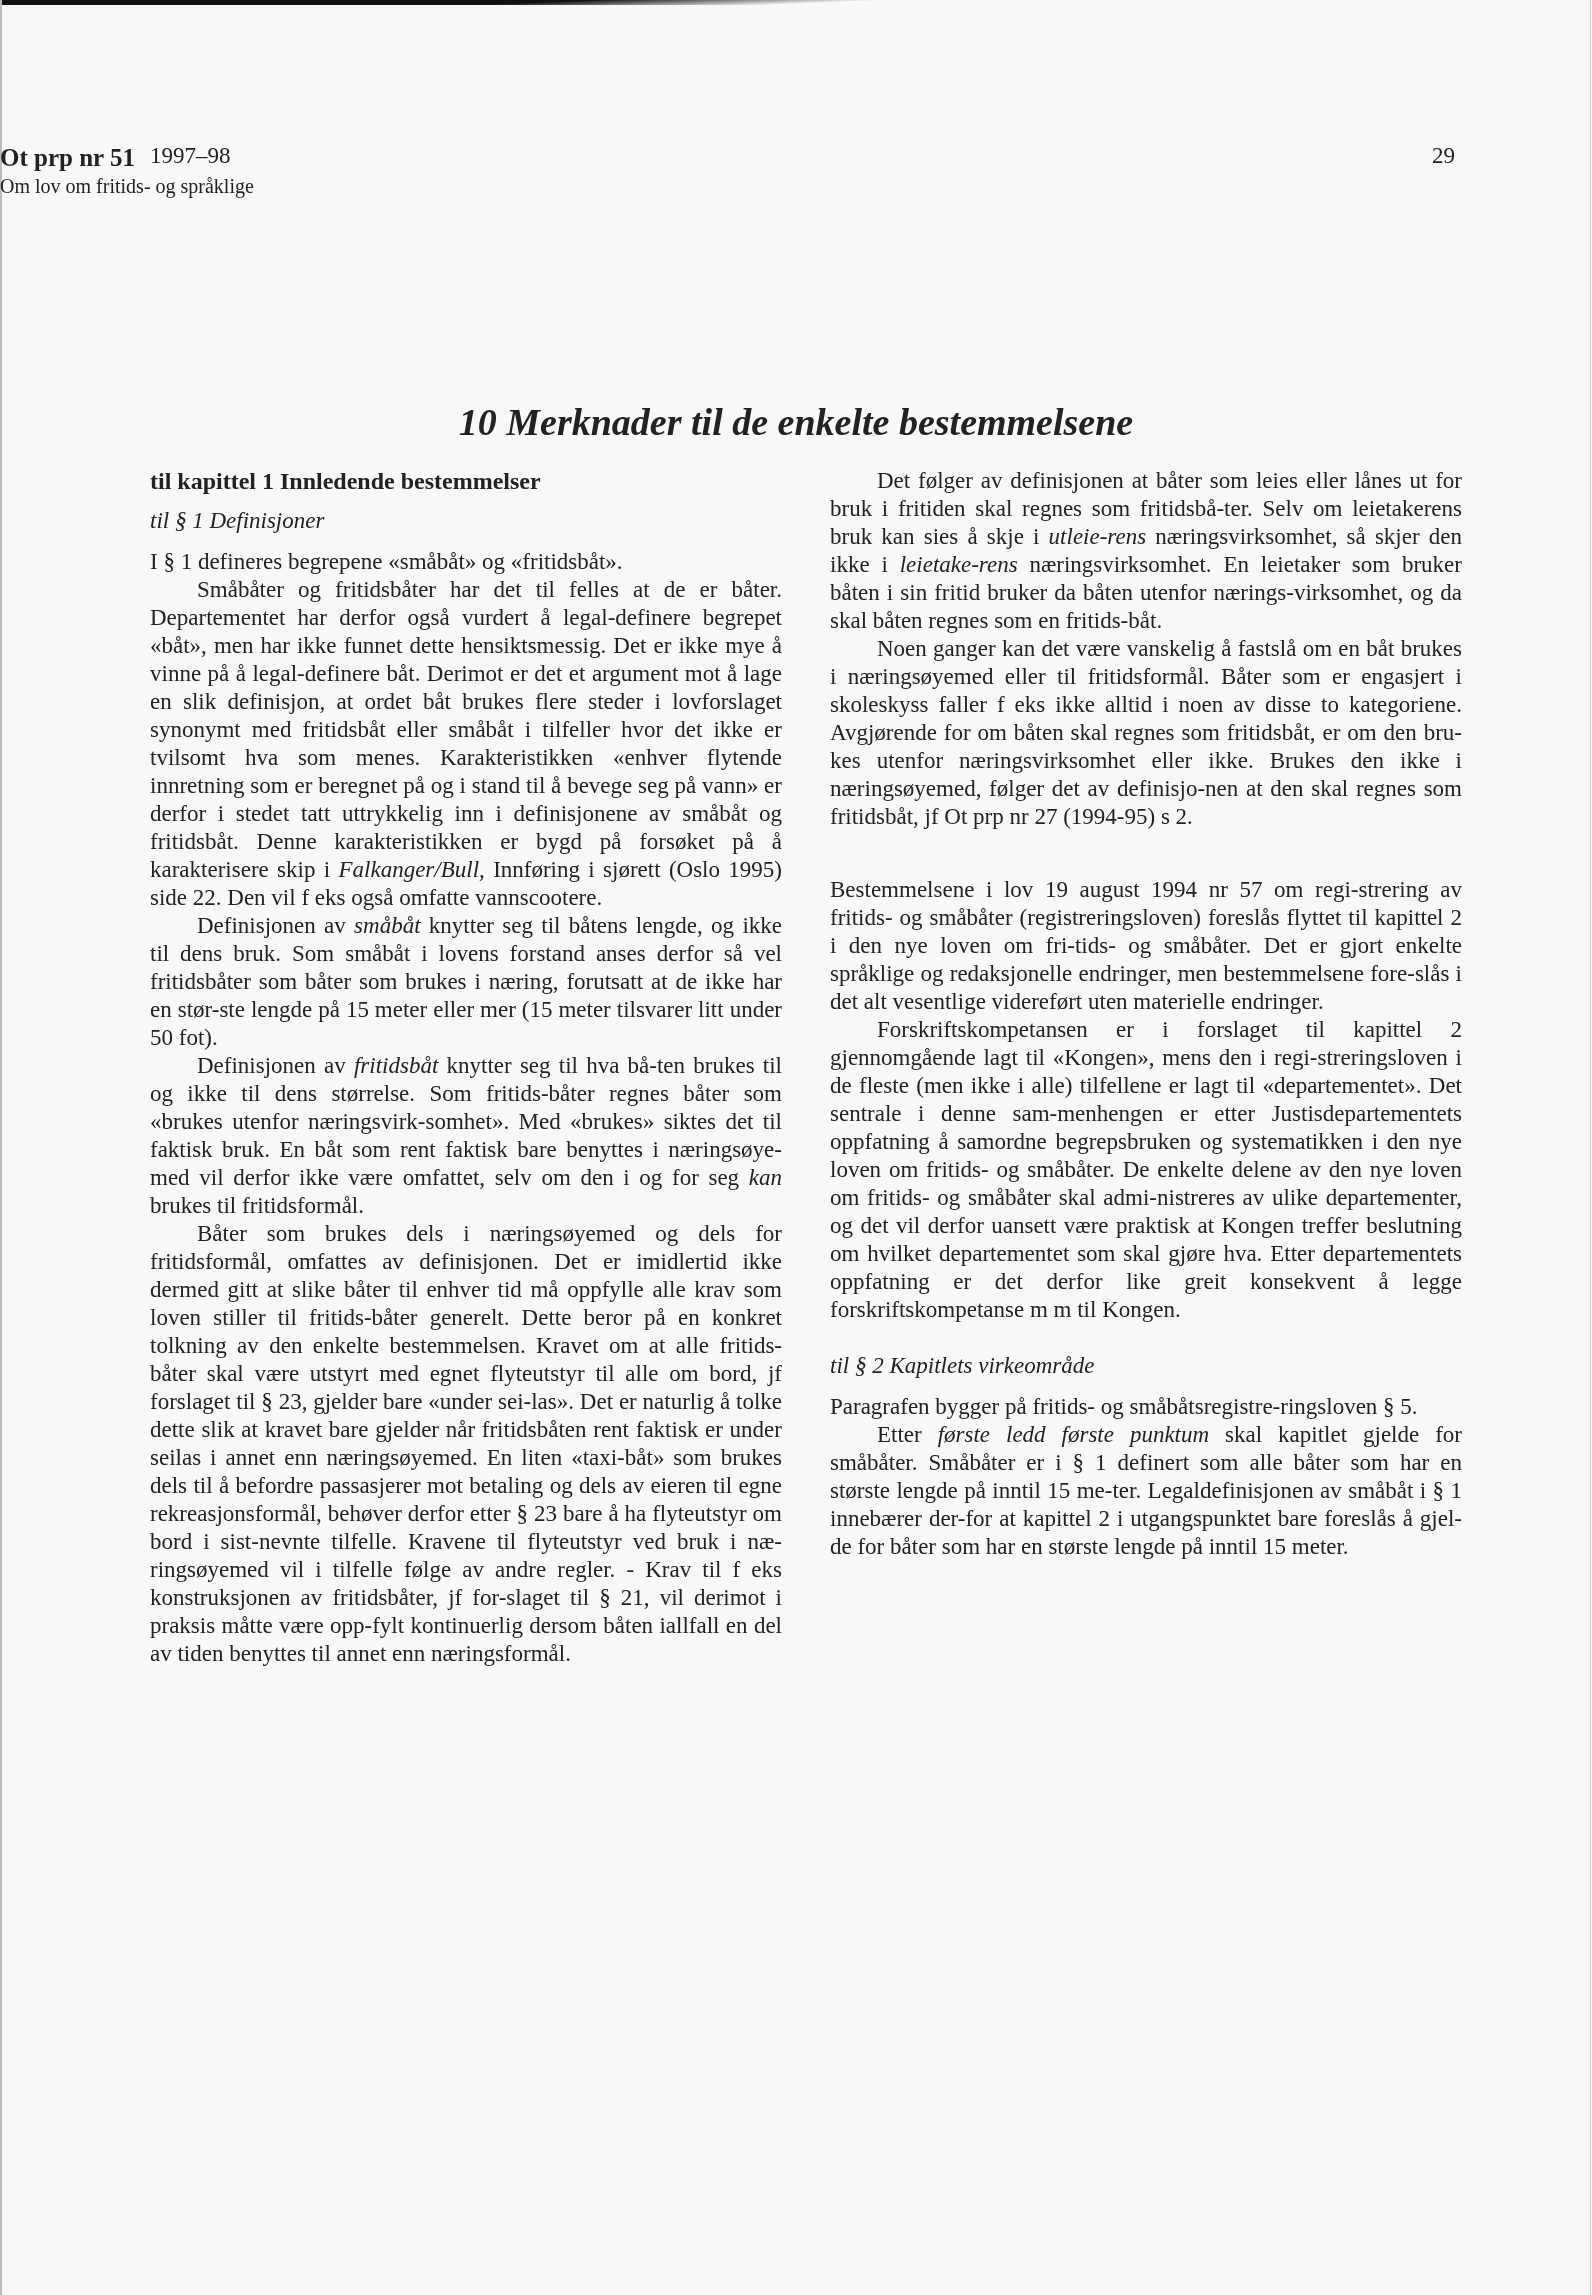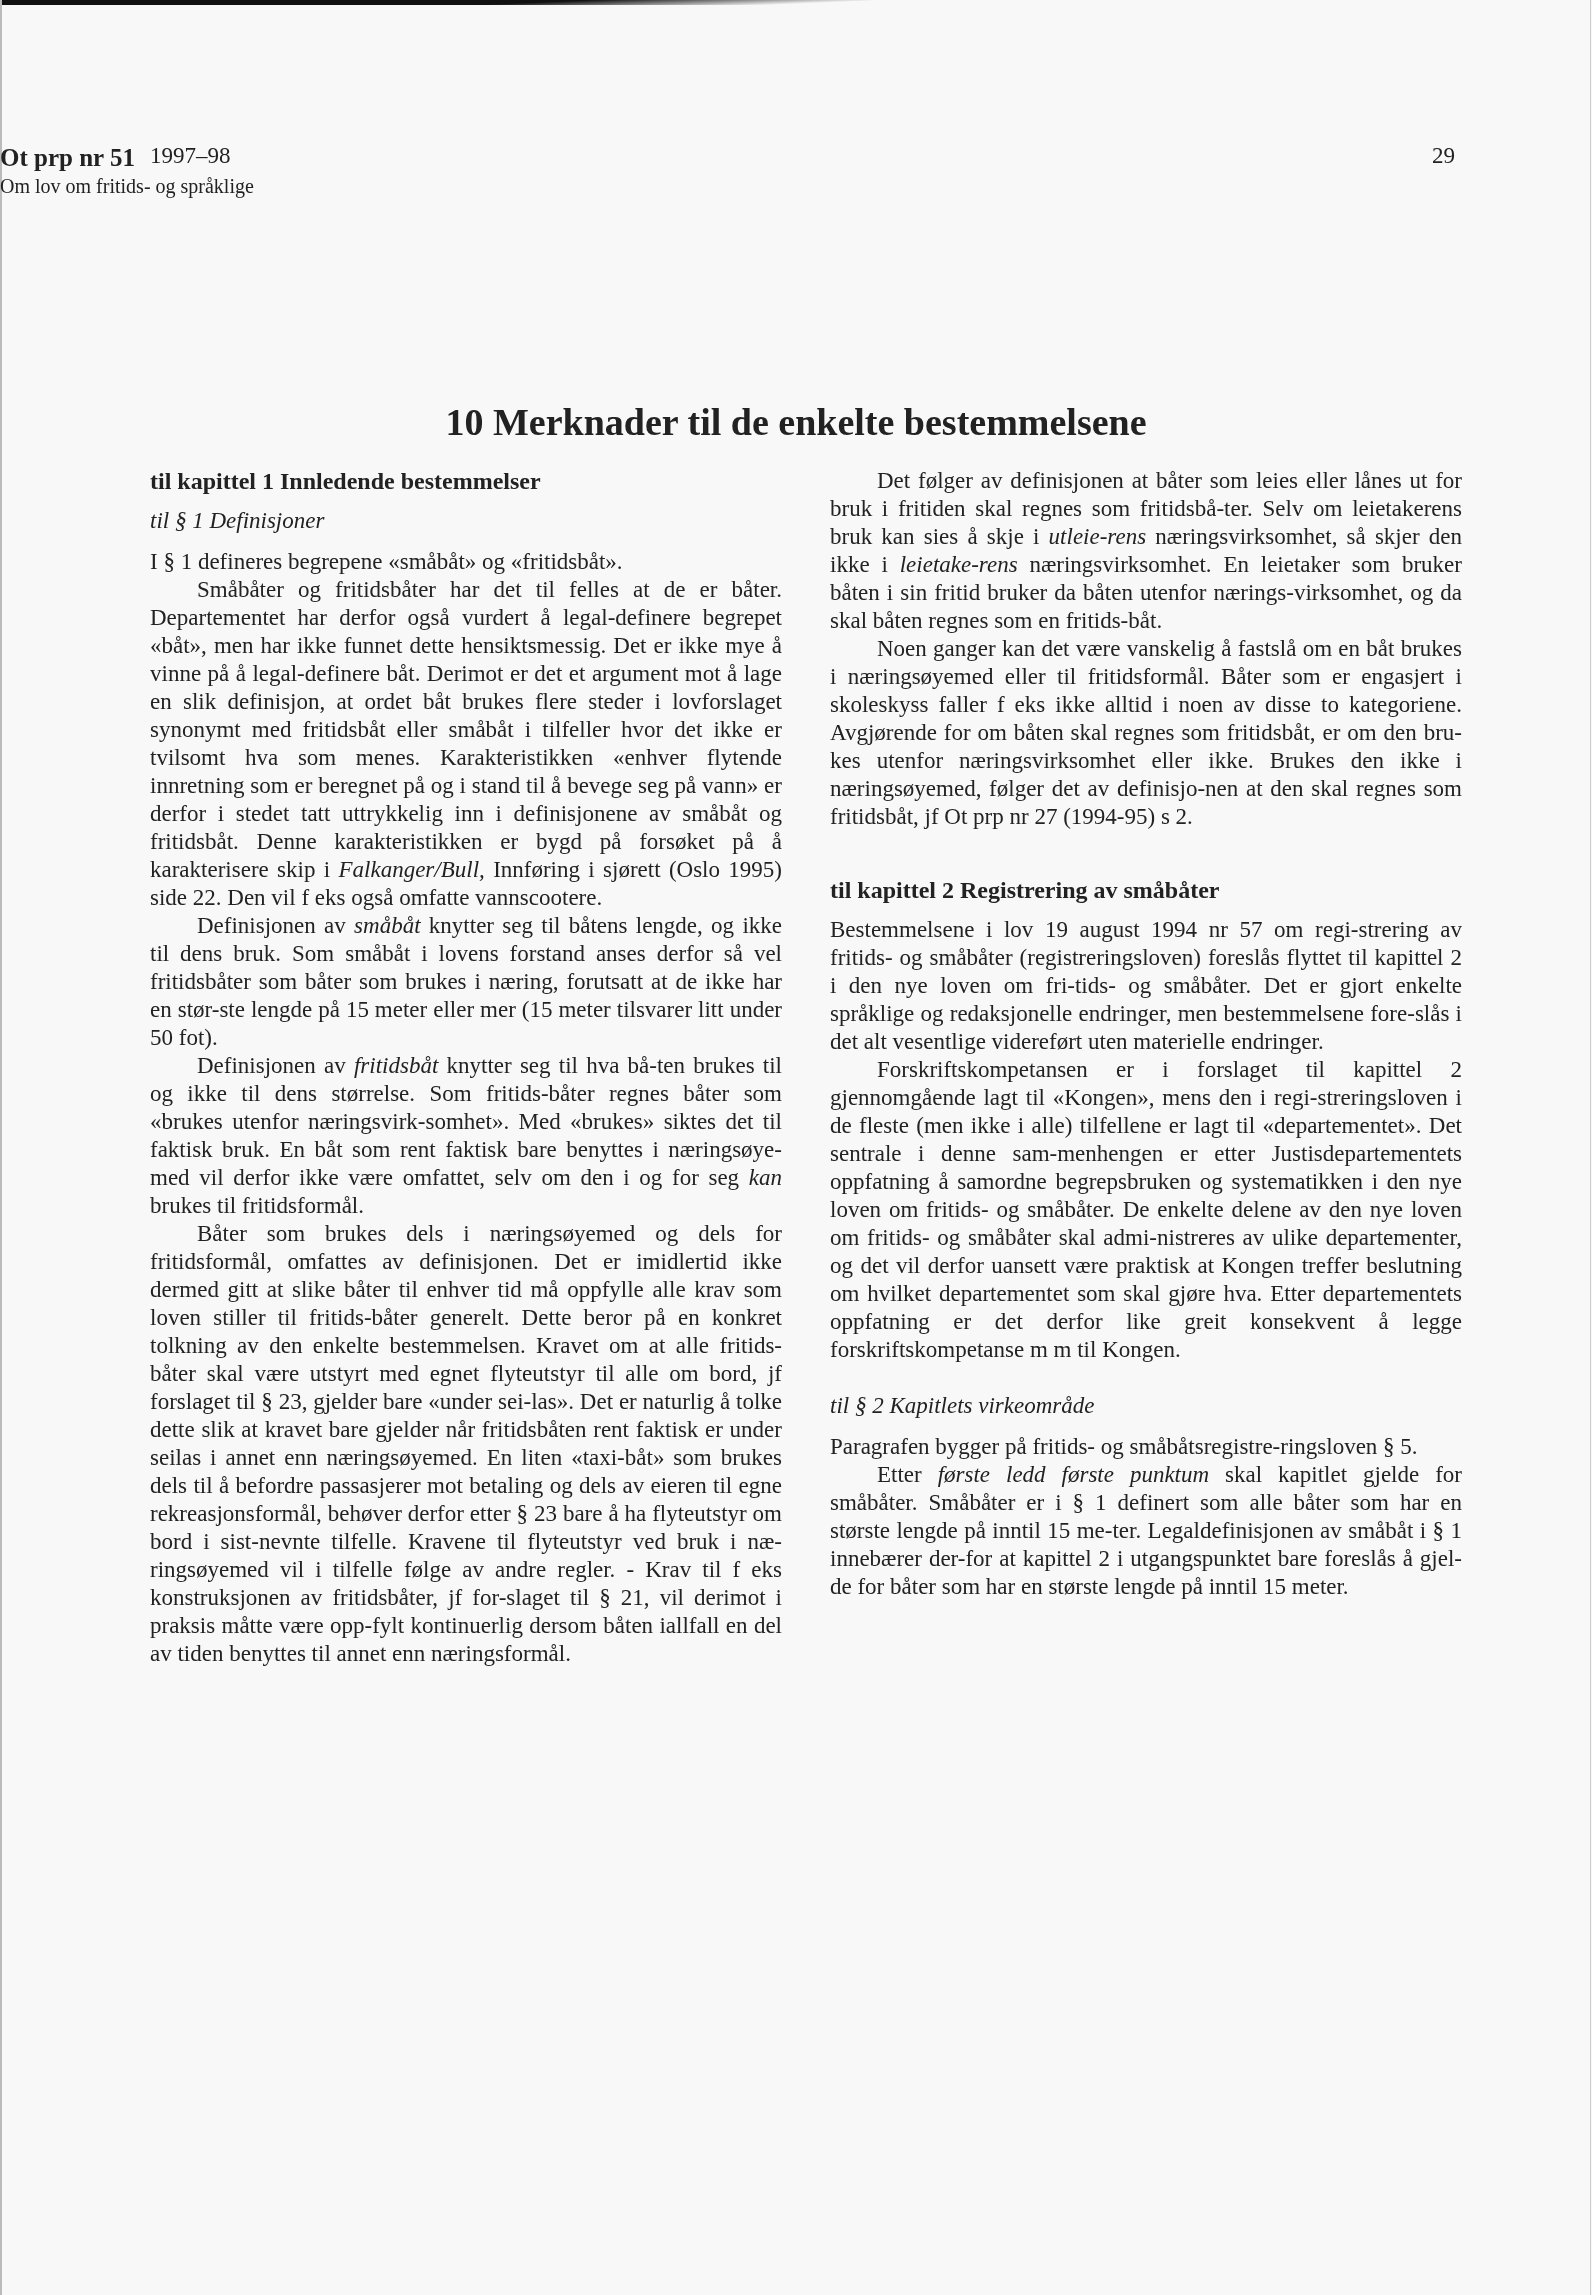--- a/index.html
+++ b/index.html
@@ -25,21 +25,21 @@
   }
   .header { position: absolute; top: 143px; left: 0; width: 100%; height: 64px; }
   .hdr-left { position: absolute; left: 150px; top: 0; font-size: 23px; }
   .hdr-center { position: absolute; left: 0; width: 100%; top: 0; }
   .hdr-title { font-size: 25px; font-weight: bold; line-height: 30px; }
   .hdr-sub { font-size: 20px; line-height: 27px; }
   .hdr-right { position: absolute; left: 1432px; top: 0; font-size: 23px; }
 
   .chapter-title {
     position: absolute; top: 373px; left: 0; width: 100%;
-    text-align: center; font-size: 38px; font-weight: bold; line-height: 49px;
+    text-align: center; font-size: 38px; font-weight: bold; line-height: 49px; font-style: italic;
   }
 
   .column {
     position: absolute; top: 467px; width: 632px;
     font-size: 23px; line-height: 28px;
     text-align: justify; hyphens: manual;
   }
   .col-left { left: 150px; }
   .col-right { left: 830px; }
 
@@ -76,21 +76,20 @@
   <p class="indent"><span>Småbåter og fritidsbåter har det til felles at de er båter. Departementet har derfor også vurdert å legal-definere begrepet «båt», men har ikke funnet dette hensiktsmessig. Det er ikke mye å vinne på å legal-definere båt. Derimot er det et argument mot å lage en slik definisjon, at ordet båt brukes flere steder i lovforslaget synonymt med fritidsbåt eller småbåt i tilfeller hvor det ikke er tvilsomt hva som menes. Karakteristikken «enhver flytende innretning som er beregnet på og i stand til å bevege seg på vann» er derfor i stedet tatt uttrykkelig inn i definisjonene av småbåt og fritidsbåt. Denne karakteristikken er bygd på forsøket på å karakterisere skip i </span><em>Falkanger/Bull,</em><span> Innføring i sjørett (Oslo 1995) side 22. Den vil f eks også omfatte vannscootere.</span></p>
   <p class="indent"><span>Definisjonen av </span><em>småbåt</em><span> knytter seg til båtens lengde, og ikke til dens bruk. Som småbåt i lovens forstand anses derfor så vel fritidsbåter som båter som brukes i næring, forutsatt at de ikke har en stør-ste lengde på 15 meter eller mer (15 meter tilsvarer litt under 50 fot).</span></p>
   <p class="indent"><span>Definisjonen av </span><em>fritidsbåt</em><span> knytter seg til hva bå-ten brukes til og ikke til dens størrelse. Som fritids-båter regnes båter som «brukes utenfor næringsvirk-somhet». Med «brukes» siktes det til faktisk bruk. En båt som rent faktisk bare benyttes i næringsøye-med vil derfor ikke være omfattet, selv om den i og for seg </span><em>kan</em><span> brukes til fritidsformål.</span></p>
   <p class="indent">Båter som brukes dels i næringsøyemed og dels for fritidsformål, omfattes av definisjonen. Det er imidlertid ikke dermed gitt at slike båter til enhver tid må oppfylle alle krav som loven stiller til fritids-båter generelt. Dette beror på en konkret tolkning av den enkelte bestemmelsen. Kravet om at alle fritids-båter skal være utstyrt med egnet flyteutstyr til alle om bord, jf forslaget til § 23, gjelder bare «under sei-las». Det er naturlig å tolke dette slik at kravet bare gjelder når fritidsbåten rent faktisk er under seilas i annet enn næringsøyemed. En liten «taxi-båt» som brukes dels til å befordre passasjerer mot betaling og dels av eieren til egne rekreasjonsformål, behøver derfor etter § 23 bare å ha flyteutstyr om bord i sist-nevnte tilfelle. Kravene til flyteutstyr ved bruk i næ-ringsøyemed vil i tilfelle følge av andre regler. - Krav til f eks konstruksjonen av fritidsbåter, jf for-slaget til § 21, vil derimot i praksis måtte være opp-fylt kontinuerlig dersom båten iallfall en del av tiden benyttes til annet enn næringsformål.</p>
 </div>
 
 <div class="column col-right">
   <p class="indent"><span>Det følger av definisjonen at båter som leies eller lånes ut for bruk i fritiden skal regnes som fritidsbå-ter. Selv om leietakerens bruk kan sies å skje i </span><em>utleie-rens</em><span> næringsvirksomhet, så skjer den ikke i </span><em>leietake-rens</em><span> næringsvirksomhet. En leietaker som bruker båten i sin fritid bruker da båten utenfor nærings-virksomhet, og da skal båten regnes som en fritids-båt.</span></p>
   <p class="indent">Noen ganger kan det være vanskelig å fastslå om en båt brukes i næringsøyemed eller til fritidsformål. Båter som er engasjert i skoleskyss faller f eks ikke alltid i noen av disse to kategoriene. Avgjørende for om båten skal regnes som fritidsbåt, er om den bru-kes utenfor næringsvirksomhet eller ikke. Brukes den ikke i næringsøyemed, følger det av definisjo-nen at den skal regnes som fritidsbåt, jf Ot prp nr 27 (1994-95) s 2.</p>
   <div class="gap-before-heading"></div>
-  <div class="sec-heading">til kapittel 2 Registrering av småbåter</div>
   <p>Bestemmelsene i lov 19 august 1994 nr 57 om regi-strering av fritids- og småbåter (registreringsloven) foreslås flyttet til kapittel 2 i den nye loven om fri-tids- og småbåter. Det er gjort enkelte språklige og redaksjonelle endringer, men bestemmelsene fore-slås i det alt vesentlige videreført uten materielle endringer.</p>
   <p class="indent">Forskriftskompetansen er i forslaget til kapittel 2 gjennomgående lagt til «Kongen», mens den i regi-streringsloven i de fleste (men ikke i alle) tilfellene er lagt til «departementet». Det sentrale i denne sam-menhengen er etter Justisdepartementets oppfatning å samordne begrepsbruken og systematikken i den nye loven om fritids- og småbåter. De enkelte delene av den nye loven om fritids- og småbåter skal admi-nistreres av ulike departementer, og det vil derfor uansett være praktisk at Kongen treffer beslutning om hvilket departementet som skal gjøre hva. Etter departementets oppfatning er det derfor like greit konsekvent å legge forskriftskompetanse m m til Kongen.</p>
   <div class="gap-before-sub"></div>
   <div class="sub-heading">til § 2 Kapitlets virkeområde</div>
   <p>Paragrafen bygger på fritids- og småbåtsregistre-ringsloven § 5.</p>
   <p class="indent"><span>Etter </span><em>første ledd første punktum</em><span> skal kapitlet gjelde for småbåter. Småbåter er i § 1 definert som alle båter som har en største lengde på inntil 15 me-ter. Legaldefinisjonen av småbåt i § 1 innebærer der-for at kapittel 2 i utgangspunktet bare foreslås å gjel-de for båter som har en største lengde på inntil 15 meter.</span></p>
 </div>
 
 
 </body></html>

